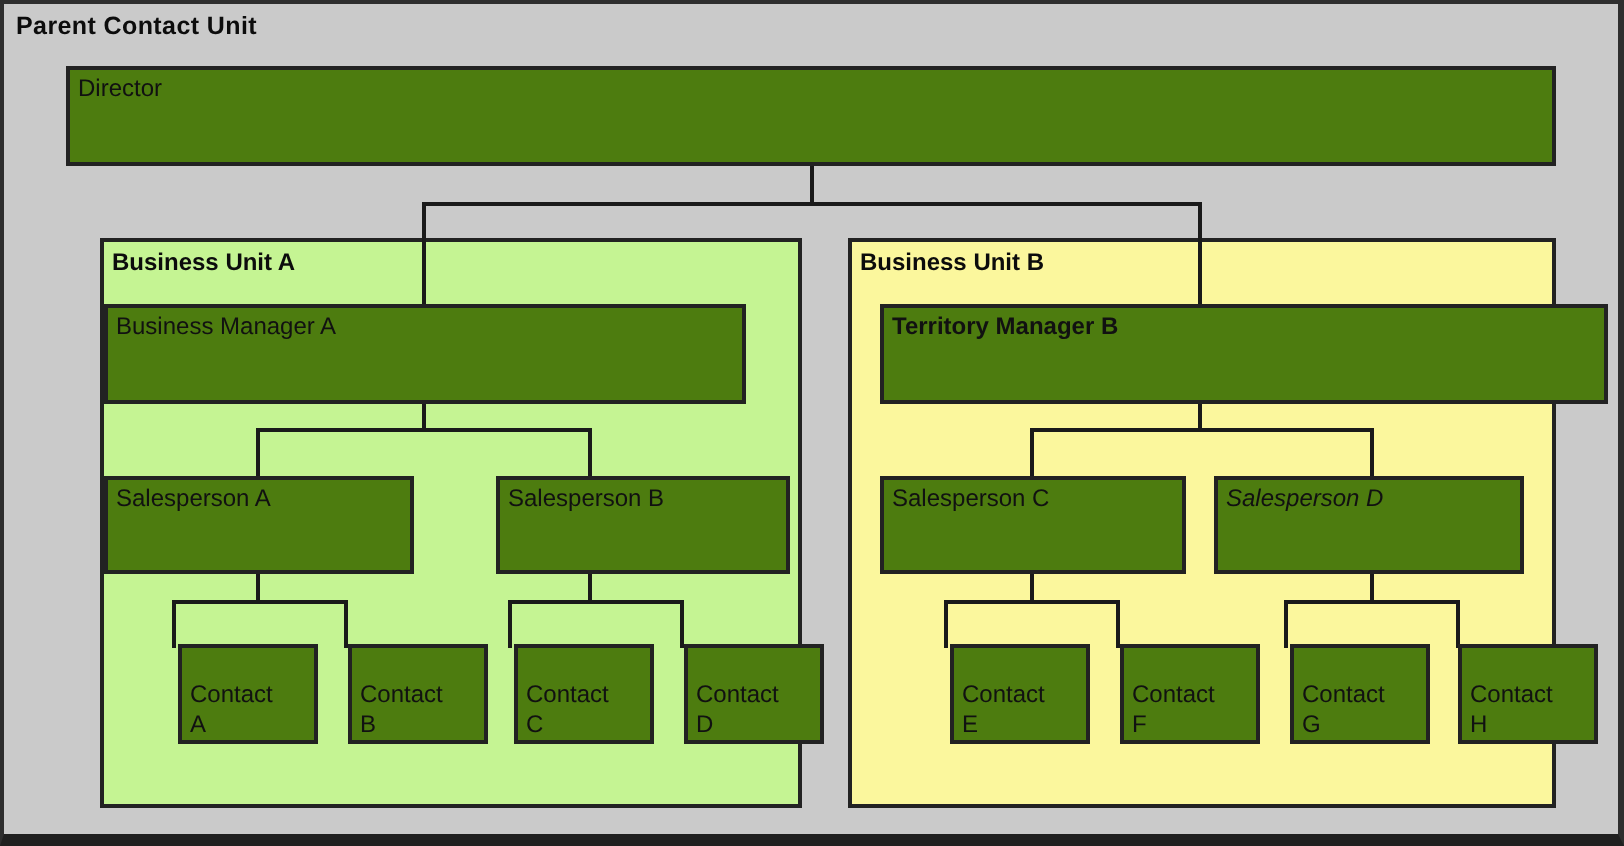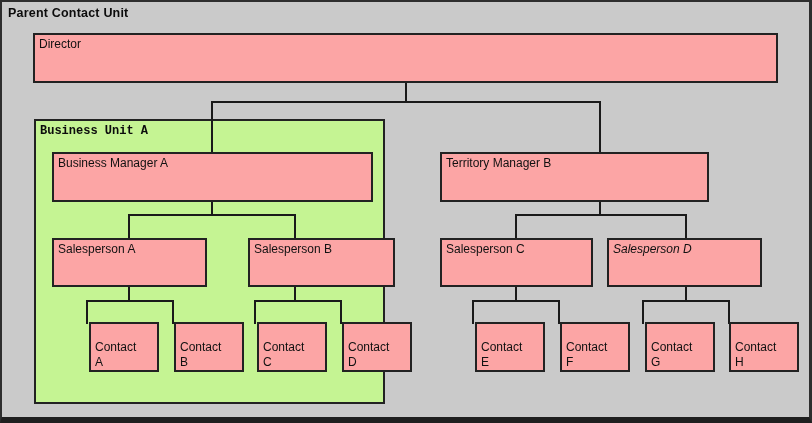--- a/index.html
+++ b/index.html
@@ -14,36 +14,39 @@
     font-size:12.5px; font-weight:bold; color:#0c0c0c; letter-spacing:0.2px;
   }
   .unit {
     position:absolute; box-sizing:border-box; border:2px solid #222222;
   }
   .unit-label {
     position:absolute; left:4px; top:3px;
     font-size:12px; font-weight:bold; color:#0c0c0c;
   }
   .node {
-    position:absolute; box-sizing:border-box; background:#fca5a5;
+    position:absolute; box-sizing:border-box; background:#4d7c0f;
     border:2px solid #222222; padding:2px 4px;
     font-size:12px; line-height:1.2; color:#111111;
   }
   .node.contact { white-space:pre-line;margin-left:37px; }
   .hl, .vl { position:absolute; background:#1a1a1a; }
 </style>
 </head>
 <body>
 
 <div class="canvas">
 
   <div class="canvas-title">Parent Contact Unit</div>
 
-  <div class="unit" style="left:32px; top:117px; width:351px; height:285px; background:#c5f493;font-family:Liberation Mono, monospace;">
+  <div class="unit" style="left:48px; top:117px; width:351px; height:285px; background:#c5f493;">
     <div class="unit-label">Business Unit A</div>
+  </div>
+  <div class="unit" style="left:422px; top:117px; width:354px; height:285px; background:#fbf79d;">
+    <div class="unit-label">Business Unit B</div>
   </div>
 
   <div>
     <div class="vl" style="left:403px; top:80px;  width:2px; height:21px;"></div>
     <div class="hl" style="left:209px; top:99px;  width:390px; height:2px;"></div>
     <div class="vl" style="left:209px; top:99px;  width:2px; height:52px;"></div>
     <div class="vl" style="left:597px; top:99px;  width:2px; height:52px;"></div>
   </div>
 
   <div>
@@ -88,21 +91,21 @@
     <div class="vl" style="left:726px; top:298px; width:2px; height:24px;"></div>
   </div>
 
   <div class="node" style="left:31px;  top:31px;  width:745px; height:50px;">
     <span>Director</span>
   </div>
 
   <div class="node" style="left:50px;  top:150px; width:321px; height:50px;">
     <span>Business Manager A</span>
   </div>
-  <div class="node" style="left:438px; top:150px; width:269px; height:50px;">
+  <div class="node" style="left:438px; top:150px; width:364px; height:50px;font-weight:bold;">
     <span>Territory Manager B</span>
   </div>
 
   <div class="node" style="left:50px;  top:236px; width:155px; height:49px;">
     <span>Salesperson A</span>
   </div>
   <div class="node" style="left:218px; top:236px; width:147px; height:49px;margin-left:28px;">
     <span>Salesperson B</span>
   </div>
   <div class="node" style="left:438px; top:236px; width:153px; height:49px;">

